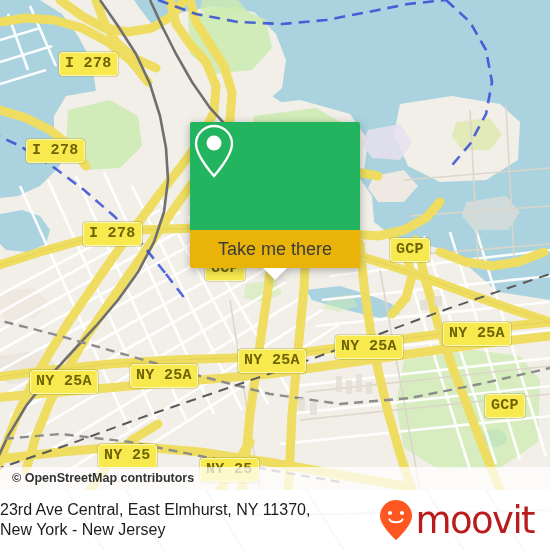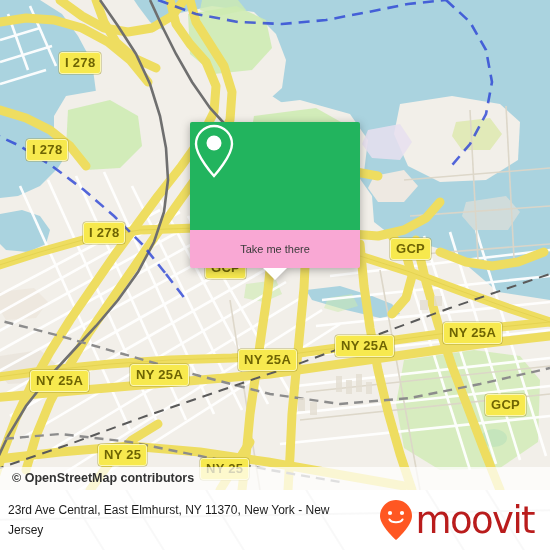--- a/index.html
+++ b/index.html
@@ -17,27 +17,27 @@
   #map svg{position:absolute;left:0;top:0;}
 
   
   .shield{
     position:absolute;
     background:#f7e94e;
     border:1.5px solid #fbf7b5;
     border-radius:3px;
     color:#6e6404;
     font-weight:bold;
-    font-size:13px;
+    font-size:15px;
     line-height:1;
     padding:3px 5px 4px 5px;
     letter-spacing:.3px;
     white-space:nowrap;
     box-shadow:0 0 0 0.5px rgba(140,128,20,.55);
-    font-family:Liberation Sans, sans-serif;
+    font-family:Liberation Mono, monospace;
   }
 
   
   #attribution{
     position:absolute;left:0;bottom:0;width:100%;
     background:rgba(255,255,255,.72);
     font-size:12.5px;color:#333;
     padding:4px 0 5px 12px;
     box-sizing:border-box;
     white-space:nowrap;
@@ -48,24 +48,24 @@
   #popup{
     position:absolute;left:190px;top:122px;width:170px;
     filter:drop-shadow(0 2px 4px rgba(0,0,0,.30));
   }
   #popup-head{
     background:#22b45e;height:108px;
     border-radius:2px 2px 0 0;
     display:flex;align-items:center;justify-content:center;
   }
   #popup-body{
-    background:#f9a8d4;height:38px;
+    background:#eab308;height:38px;
     border-radius:0 0 2px 2px;
     display:flex;align-items:center;justify-content:center;
-    font-size:11px;color:#3b3b3b;
+    font-size:18px;color:#3b3b3b;
     position:relative;
   }
   #popup-tail{
     position:absolute;left:50%;top:100%;
     margin-left:-12px;
     width:0;height:0;
     border-left:12px solid transparent;
     border-right:12px solid transparent;
     border-top:12px solid #fff;
   }
@@ -77,22 +77,22 @@
     display:flex;align-items:center;
     box-sizing:border-box;
     overflow:hidden;
   }
   #footer-watermark{
     position:absolute;left:0;top:0;width:100%;height:100%;
     opacity:.05;pointer-events:none;
   }
   #footer-text{
     position:relative;
-    font-size:12px;line-height:20px;color:#1c1c1c;
-    padding-left:8px;width:340px;
+    font-size:16px;line-height:20px;color:#1c1c1c;
+    padding-left:0;width:340px;
     z-index:2;
   }
   #brand{
     position:relative;z-index:2;
     margin-left:auto;padding-right:16px;
     display:flex;align-items:center;gap:3px;
   }
   #brand-word{
     font-size:37px;line-height:1;color:#b91c1c;
     letter-spacing:-1.6px;font-weight:400;

